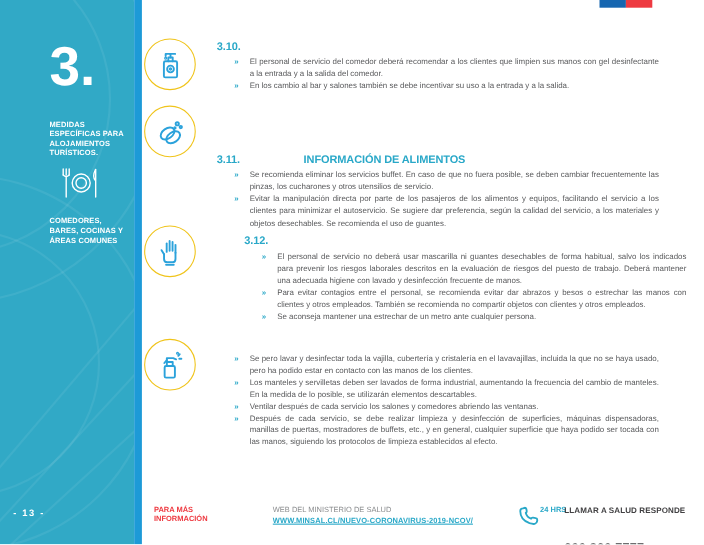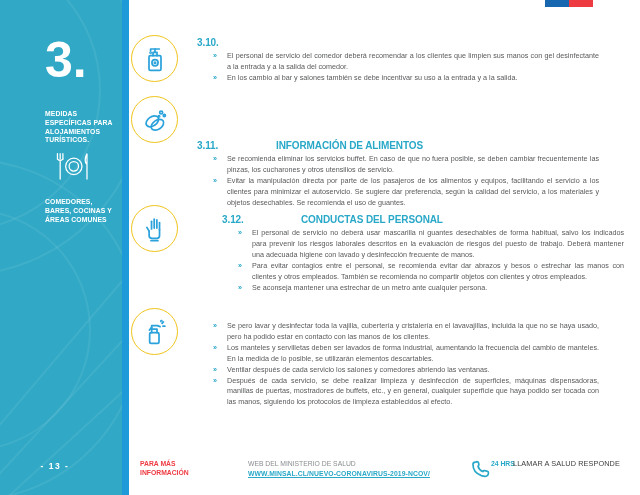--- a/index.html
+++ b/index.html
@@ -9,21 +9,21 @@
   
   .sidebar{position:absolute;left:0;top:0;width:122px;height:495px;background:#31a9c6;}
   .sidebar .pattern{position:absolute;left:0;top:0;width:122px;height:495px;}
   .sidebar-strip{position:absolute;left:122px;top:0;width:7px;height:495px;background:#1d9ad7;}
   .chapter-num{position:absolute;left:45px;top:34px;font-size:50px;font-weight:bold;color:#ffffff;line-height:52px;}
   .chapter-title{position:absolute;left:45px;top:110px;width:78px;font-size:6.8px;font-weight:bold;
                  color:#ffffff;line-height:8.8px;letter-spacing:.1px;}
   .cutlery-wrap{position:absolute;left:52px;top:150px;width:40px;height:36px;}
   .section-label{position:absolute;left:45px;top:198px;width:72px;font-size:6.8px;font-weight:bold;
                  color:#ffffff;line-height:8.8px;letter-spacing:.1px;}
-  .page-number{position:absolute;left:2px;top:461px;width:106px;text-align:center;color:#ffffff;
+  .page-number{position:absolute;left:12px;top:461px;width:106px;text-align:left;color:#ffffff;
                font-size:8.5px;font-weight:bold;letter-spacing:1.5px;}
 
   
   .flag{position:absolute;left:545px;top:0;height:7px;display:flex;}
   .flag .half{width:24px;height:7px;}
 
   
   .icon-circle{position:absolute;left:131px;width:47px;height:47px;border-radius:50%;
                border:1.6px solid #f0c41b;background:#ffffff;box-sizing:border-box;
                display:flex;align-items:center;justify-content:center;}
@@ -42,21 +42,21 @@
   .btext{flex:1;text-align:justify;}
 
   
   .f-info{position:absolute;left:140px;top:460px;width:72px;color:#ee3a41;font-weight:bold;
           font-size:6.8px;line-height:8.6px;}
   .f-web-label{position:absolute;left:248px;top:460px;color:#8a8c8e;font-size:6.8px;}
   .f-web-url{position:absolute;left:248px;top:470px;color:#29a8c8;font-weight:bold;font-size:6.8px;
              text-decoration:underline;letter-spacing:.1px;}
   .phone-wrap{position:absolute;left:469px;top:458px;width:24px;height:24px;}
   .f-hours{position:absolute;left:491px;top:460px;color:#29a8c8;font-weight:bold;font-size:6.8px;}
-  .f-call{position:absolute;left:513px;top:459px;color:#414042;font-weight:normal;font-size:7.3px;letter-spacing:.1px;}
+  .f-call{position:absolute;left:513px;top:459px;color:#414042;font-weight:bold;font-size:7.3px;letter-spacing:.1px;}
   .f-phone{position:absolute;left:513px;top:493px;color:#414042;font-weight:bold;font-size:11.5px;letter-spacing:.2px;}
 </style>
 </head>
 <body>
 
 <div class="page">
 
   <div class="sidebar">
     <svg class="pattern" viewBox="0 0 122 495" preserveAspectRatio="none">
       <g fill="none" stroke="#ffffff" stroke-opacity="0.07" stroke-width="2">
@@ -165,21 +165,20 @@
       <div class="bullet">
         <span class="marker">»</span>
         <span class="btext">Evitar la manipulación directa por parte de los pasajeros de los alimentos y equipos, facilitando el servicio a los clientes para minimizar el autoservicio. Se sugiere dar preferencia, según la calidad del servicio, a los materiales y objetos desechables. Se recomienda el uso de guantes.</span>
       </div>
     </div>
   </section>
 
   <section class="sec s312">
     <div class="sec-head">
       <span class="sec-num">3.12.</span>
-      <span class="sec-title">CONDUCTAS DEL PERSONAL</span>
     </div>
     <div class="bullets">
       <div class="bullet">
         <span class="marker">»</span>
         <span class="btext">El personal de servicio no deberá usar mascarilla ni guantes desechables de forma habitual, salvo los indicados para prevenir los riesgos laborales descritos en la evaluación de riesgos del puesto de trabajo. Deberá mantener una adecuada higiene con lavado y desinfección frecuente de manos.</span>
       </div>
       <div class="bullet">
         <span class="marker">»</span>
         <span class="btext">Para evitar contagios entre el personal, se recomienda evitar dar abrazos y besos o estrechar las manos con clientes y otros empleados. También se recomienda no compartir objetos con clientes y otros empleados.</span>
       </div>

